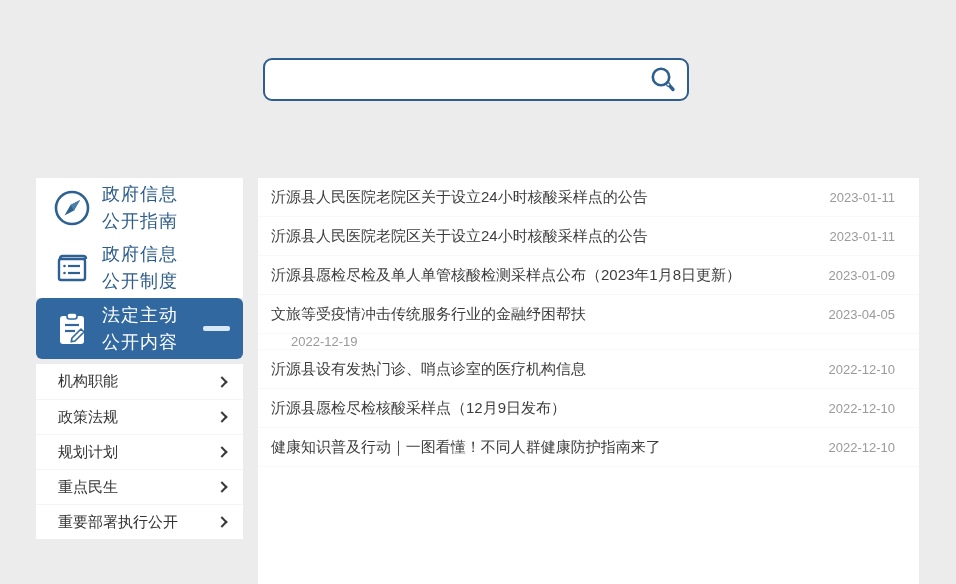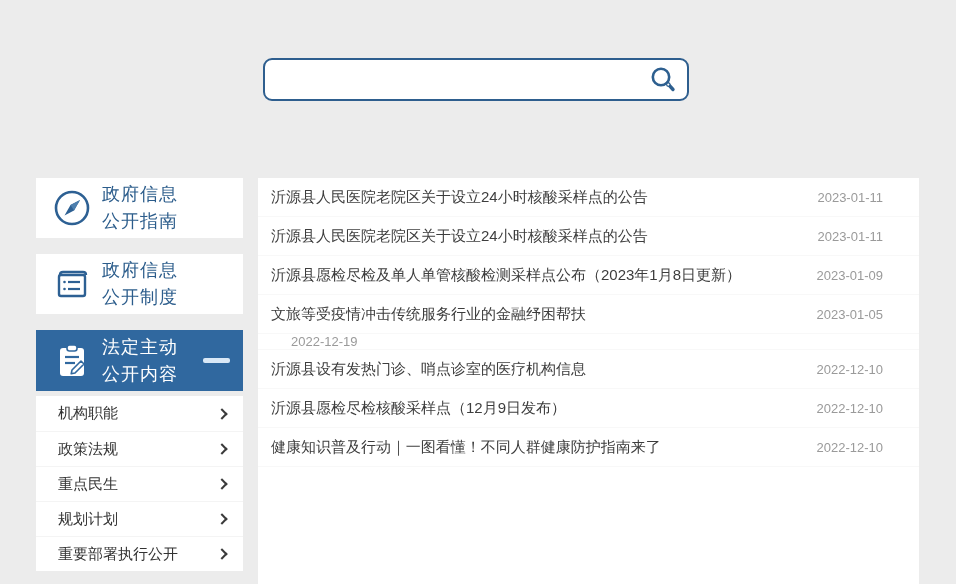--- a/index.html
+++ b/index.html
@@ -32,36 +32,36 @@
     border:none; background:transparent;
     display:flex; align-items:center; justify-content:center;
     cursor:pointer;
   }
 
   
   .sidebar { position:absolute; left:36px; top:178px; width:207px; }
   .side-item {
     height:60px; background:#ffffff;
     display:flex; align-items:center;
-    margin-bottom:16px;
+    margin-bottom:0;
     cursor:pointer;
   }
   .side-item .icon-box {
     width:44px; margin-left:14px;
     display:flex; align-items:center; justify-content:center;
     flex-shrink:0;
   }
   .side-item .lbl {
     margin-left:8px;
     font-size:18px; line-height:27px;
     color:#2b5c8b; letter-spacing:1px;
   }
   .side-item.active {
     background:#30689f; height:61px;
-    position:relative; margin-bottom:5px;
+    position:relative; margin-bottom:5px;border-radius:6px;
   }
   .side-item.active .lbl { color:#ffffff; }
   .minus-bar {
     position:absolute; right:13px; top:28px;
     width:27px; height:5px;
     background:#d9e8f6; border-radius:2px;
   }
 
   .submenu { background:#ffffff; }
   .sub-item {
@@ -82,21 +82,21 @@
   }
 
   
   .list-panel {
     position:absolute; left:258px; top:178px;
     width:661px; min-height:440px;
     background:#ffffff;
   }
   .row {
     display:flex; align-items:center;
-    padding:0 36px 0 13px;
+    padding:0 24px 0 13px;
     border-bottom:1px solid #f8f8f8;
     cursor:pointer;
   }
   .row-title {
     flex:1; max-width:558px;
     font-size:15px; line-height:38px;
     color:#3d3d3d;
   }
   .row-date {
     margin-left:20px;
@@ -175,25 +175,25 @@
   <nav class="submenu">
     <div class="sub-item">
       <span>机构职能</span>
       <i class="chev"></i>
     </div>
     <div class="sub-item">
       <span>政策法规</span>
       <i class="chev"></i>
     </div>
     <div class="sub-item">
+      <span>规划计划</span>
+      <i class="chev"></i>
+    </div>
+    <div class="sub-item">
       <span>重点民生</span>
-      <i class="chev"></i>
-    </div>
-    <div class="sub-item">
-      <span>规划计划</span>
       <i class="chev"></i>
     </div>
     <div class="sub-item">
       <span>重要部署执行公开</span>
       <i class="chev"></i>
     </div>
   </nav>
 </aside>
 
 <main class="list-panel">
@@ -204,21 +204,21 @@
   <div class="row">
     <span class="row-title">沂源县人民医院老院区关于设立24小时核酸采样点的公告</span>
     <span class="row-date">2023-01-11</span>
   </div>
   <div class="row">
     <span class="row-title">沂源县愿检尽检及单人单管核酸检测采样点公布（2023年1月8日更新）</span>
     <span class="row-date">2023-01-09</span>
   </div>
   <div class="row">
     <span class="row-title">文旅等受疫情冲击传统服务行业的金融纾困帮扶</span>
-    <span class="row-date">2023-01-05</span>
+    <span class="row-date">2023-04-05</span>
   </div>
   <div class="row">
     <span class="row-date">2022-12-19</span>
   </div>
   <div class="row">
     <span class="row-title">沂源县设有发热门诊、哨点诊室的医疗机构信息</span>
     <span class="row-date">2022-12-10</span>
   </div>
   <div class="row">
     <span class="row-title">沂源县愿检尽检核酸采样点（12月9日发布）</span>

